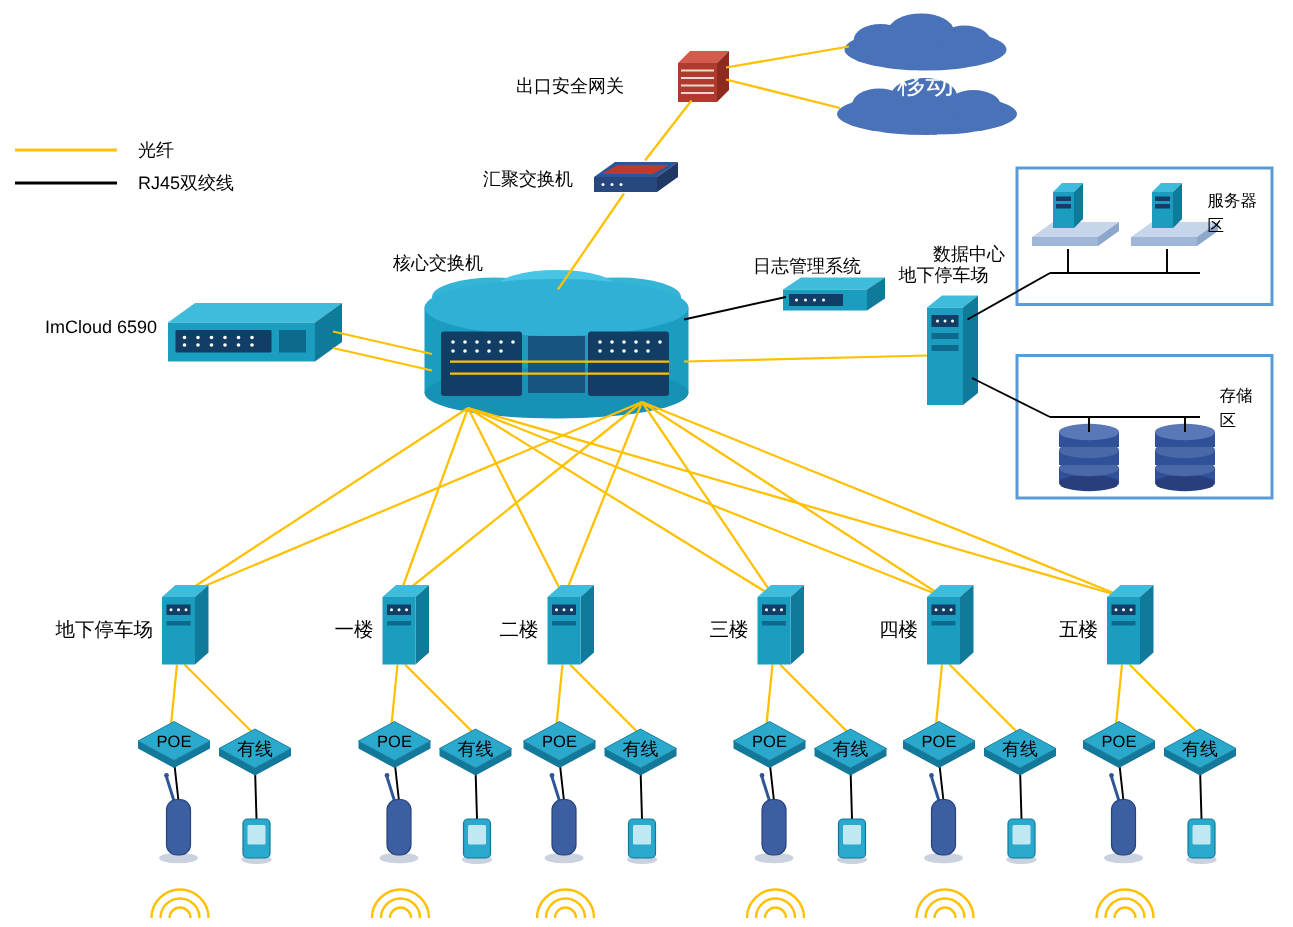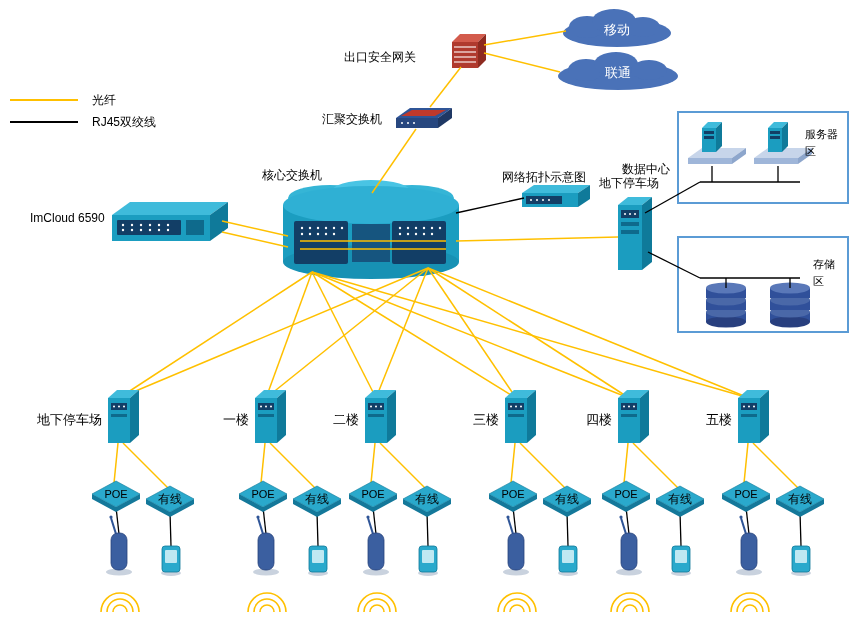--- a/index.html
+++ b/index.html
@@ -2,21 +2,21 @@
 <html><head>
 <meta charset="utf-8">
 <style>
   * { margin:0; padding:0; box-sizing:border-box; }
   html,body { background:#ffffff; }
   body { font-family:"Liberation Sans","DejaVu Sans",sans-serif; }
   .canvas { position:relative; width:862px; height:618px; background:#ffffff; overflow:hidden; }
   .canvas > svg { position:absolute; left:0; top:0; }
   .lbl { position:absolute; font-size:12px; color:#000; white-space:nowrap; line-height:1.2; }
   .title { position:absolute; font-size:16px; font-weight:bold; color:#000; letter-spacing:1px; }
-  .cloud-lbl { position:absolute; font-size:13px; color:#fff; text-align:center; line-height:1.1; }
+  .cloud-lbl { position:absolute; font-size:19px; color:#fff; text-align:center; line-height:1.1;margin-top:24px; }
   .zone-lbl { position:absolute; font-size:11px; color:#000; line-height:1.5; white-space:normal; word-break:break-all; }
   svg text { font-family:"Liberation Sans","DejaVu Sans",sans-serif; fill:#000; }
 </style>
 </head>
 <body>
 
 <div class="canvas">
 
 <svg width="862" height="618" viewBox="0 0 862 618">
 
@@ -494,20 +494,20 @@
 <div class="lbl" style="left:92px;top:93px;">光纤</div>
 <div class="lbl" style="left:92px;top:115px;">RJ45双绞线</div>
 
 <div class="lbl" style="left:344px;top:50px;">出口安全网关</div>
 <div class="cloud-lbl" style="left:577px;top:23px;width:80px;">移动</div>
 <div class="cloud-lbl" style="left:578px;top:66px;width:80px;">联通</div>
 
 <div class="lbl" style="left:322px;top:112px;">汇聚交换机</div>
 <div class="lbl" style="left:262px;top:168px;">核心交换机</div>
 <div class="lbl" style="left:30px;top:211px;">ImCloud 6590</div>
-<div class="lbl" style="left:502px;top:170px;">网络拓扑示意图</div>
+<div class="lbl" style="left:502px;top:170px;">日志管理系统</div>
 <div class="lbl" style="left:622px;top:162px;">数据中心</div>
 <div class="lbl" style="left:599px;top:176px;">地下停车场</div>
 
 <div class="zone-lbl" style="left:805px;top:126px;width:42px;">服务器区</div>
 <div class="zone-lbl" style="left:813px;top:256px;width:30px;">存储区</div>
 
 </div>
 
 </body></html>

